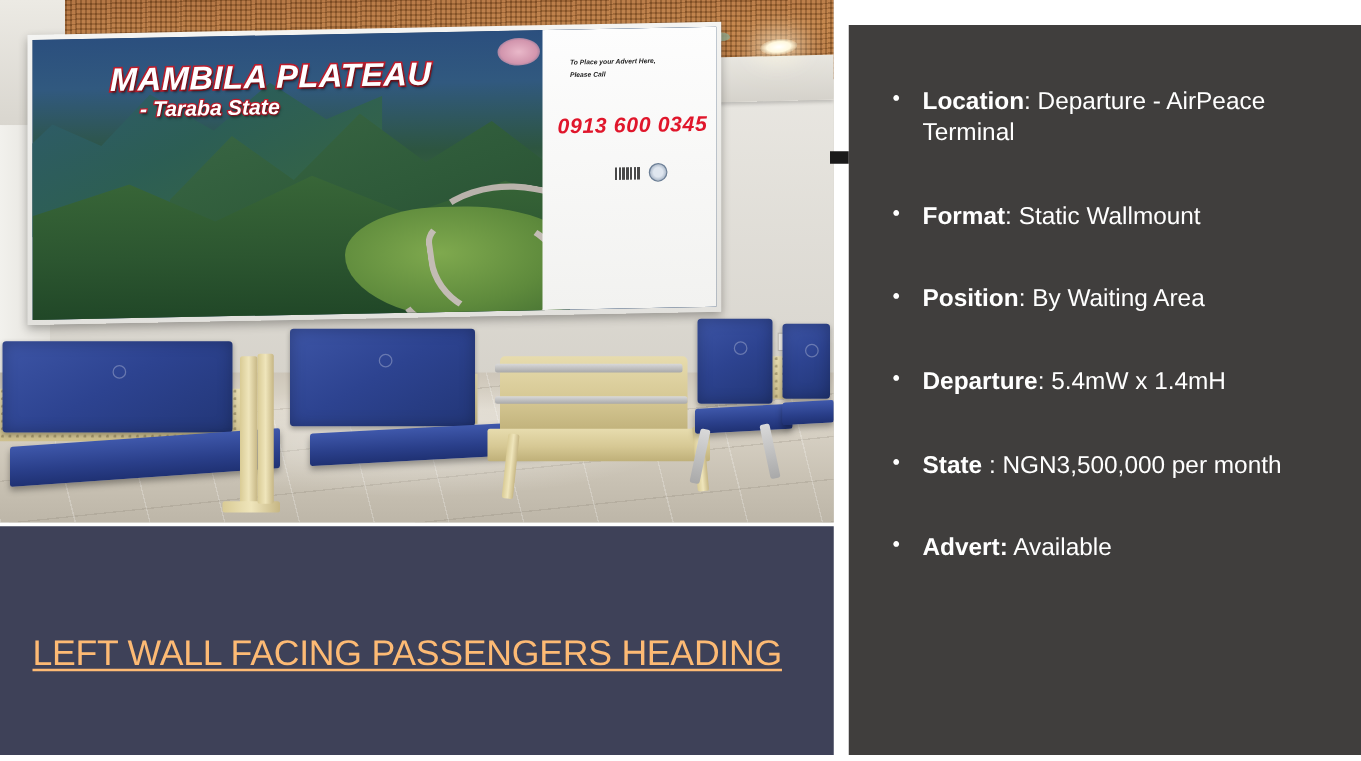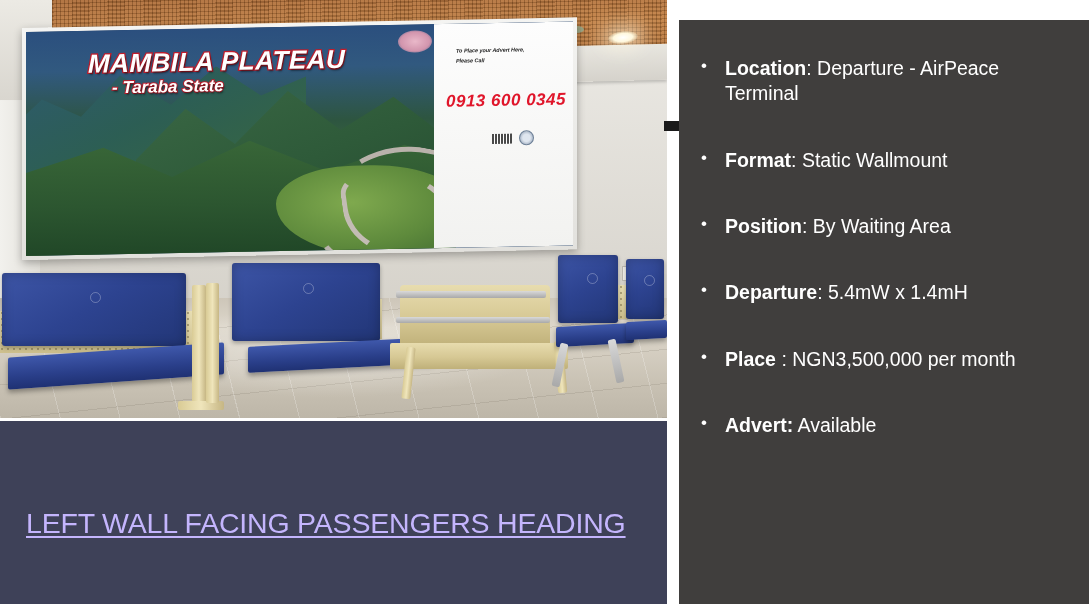--- a/index.html
+++ b/index.html
@@ -307,21 +307,21 @@
   
   .caption-box {
     position: absolute;
     left: 0; top: 421px;
     width: 667px; height: 183px;
     background: #3e4158;
     display: flex;
     align-items: center;
   }
   .caption-text {
-    color: #c4b5fd;
+    color: #fdba74;
     font-family: "Liberation Sans", sans-serif;
     font-size: 28.5px;
     line-height: 1.38;
     letter-spacing: -.2px;
     padding: 0 26px;
     text-decoration: underline;
     text-underline-offset: 3px;
     text-decoration-thickness: 1.6px;
     margin-top: 22px;
   }
@@ -336,21 +336,21 @@
     box-sizing: border-box;
   }
   .connector-bar {
     position: absolute;
     left: 664px; top: 121px;
     width: 15px; height: 10px;
     background: #1a1a1a;
   }
   ul.bullets {
     list-style: none;
-    margin: 0; padding: 0;
+    margin: 13px; padding: 0;
   }
   ul.bullets li {
     position: relative;
     color: #ffffff;
     font-family: "Liberation Sans", sans-serif;
     font-size: 19.5px;
     line-height: 1.3;
     padding-left: 35px;
     margin-bottom: 41px;
   }
@@ -456,19 +456,19 @@
     <li>
       <span class="lbl">Format</span><span>: </span><span>Static Wallmount</span>
     </li>
     <li>
       <span class="lbl">Position</span><span>: </span><span>By Waiting Area</span>
     </li>
     <li>
       <span class="lbl">Departure</span><span>: </span><span>5.4mW x 1.4mH</span>
     </li>
     <li>
-      <span class="lbl">Place </span><span>: </span><span>NGN3,500,000 per month</span>
+      <span class="lbl">State </span><span>: </span><span>NGN3,500,000 per month</span>
     </li>
     <li>
       <span class="lbl">Advert:</span><span> </span><span>Available</span>
     </li>
   </ul>
 </div>
 
 </body></html>

